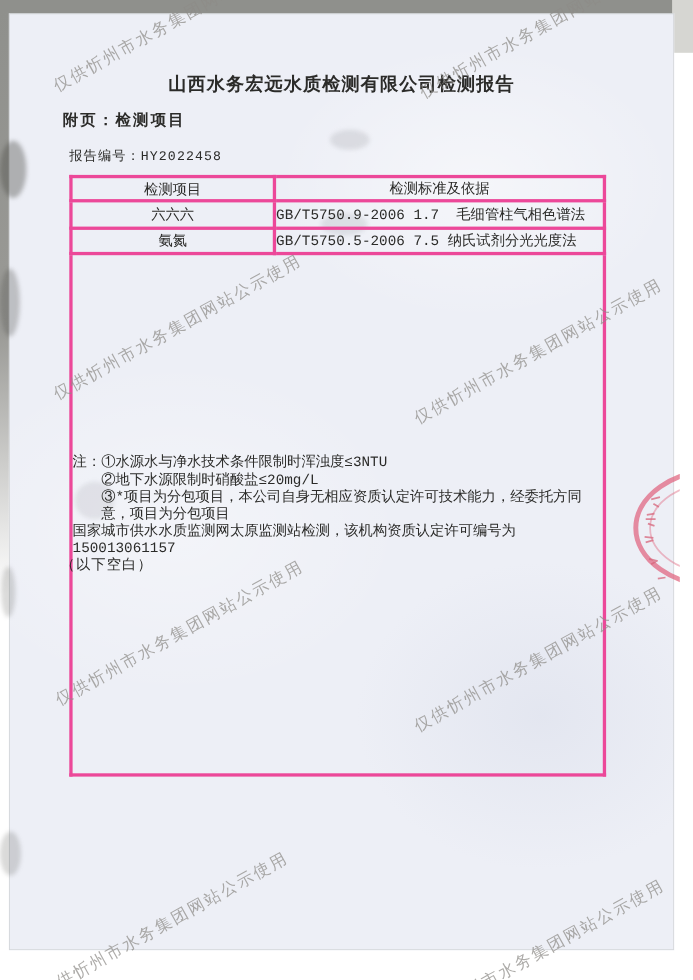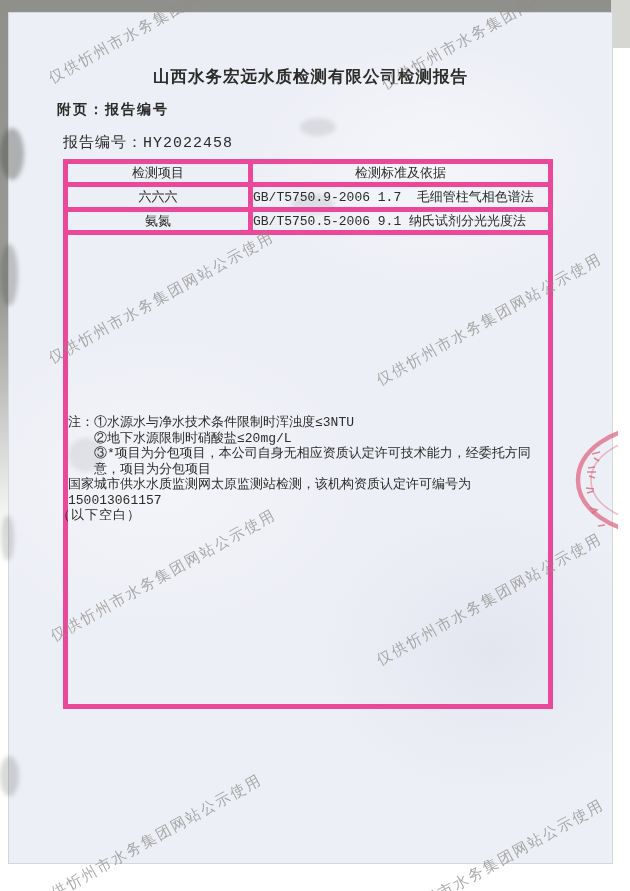--- a/index.html
+++ b/index.html
@@ -23,27 +23,27 @@
       radial-gradient(ellipse 300px 220px at 25% 55%, rgba(255,255,255,.35), rgba(255,255,255,0) 70%),
       radial-gradient(ellipse 240px 200px at 80% 75%, rgba(198,204,222,.25), rgba(255,255,255,0) 70%);
     box-shadow:inset 0 0 0 1px rgba(170,172,168,.35);
     z-index:1;
   }
   .smudge{position:absolute;border-radius:50%;filter:blur(2px);z-index:2;}
   
   .abs{position:absolute;z-index:3;}
   #doc-title{left:8px;top:66px;width:605px;text-align:center;font-size:16.5px;font-weight:bold;letter-spacing:1px;}
   #doc-subtitle{left:57px;top:101px;font-size:14px;font-weight:bold;letter-spacing:2px;}
-  #report-line{left:63px;top:133px;font-size:15px;letter-spacing:1px;}
+  #report-line{left:63px;top:133px;font-size:12px;letter-spacing:1px;}
   #page-info{left:400px;top:134px;width:150px;text-align:right;font-size:13px;}
   
   #methods-table-wrap{left:63px;top:159px;z-index:3;}
   table.methods{border-collapse:collapse;table-layout:fixed;width:485px;}
   table.methods td,table.methods th{
-    border:5px solid #ec4899;font-weight:normal;font-size:13px;
+    border:3px solid #ec4899;font-weight:normal;font-size:13px;
     padding:0;vertical-align:middle;background:transparent;
   }
   td.item,th.hd{text-align:center;}
   td.std,th.hd2{text-align:left;padding:1px 4px 1px 8px;line-height:15px;white-space:pre-wrap;}
   th.hd2{text-align:center;}
   td.notes-cell{vertical-align:top;padding:4px 6px 0 7px;font-size:11.5px;line-height:15.6px;}
   .note-indent{padding-left:26px;}
   .note-blank{margin-left:-11px;letter-spacing:1px;}
   
   .wm{
@@ -67,41 +67,41 @@
 
   <div class="smudge" style="left:0;top:128px;width:24px;height:52px;background:rgba(70,70,66,.38);"></div>
   <div class="smudge" style="left:0;top:244px;width:18px;height:62px;background:rgba(80,80,76,.30);"></div>
   <div class="smudge" style="left:1px;top:515px;width:13px;height:46px;background:rgba(90,90,86,.22);"></div>
   <div class="smudge" style="left:0;top:756px;width:19px;height:40px;background:rgba(85,85,80,.22);"></div>
   <div class="smudge" style="left:300px;top:118px;width:36px;height:18px;background:rgba(120,122,130,.18);"></div>
   <div class="smudge" style="left:292px;top:194px;width:42px;height:20px;background:rgba(120,122,130,.16);"></div>
   <div class="smudge" style="left:68px;top:438px;width:36px;height:34px;background:rgba(120,122,130,.14);"></div>
 
   <div class="abs" id="doc-title">山西水务宏远水质检测有限公司检测报告</div>
-  <div class="abs" id="doc-subtitle">附页：报告编号</div>
+  <div class="abs" id="doc-subtitle">附页：检测项目</div>
   <div class="abs" id="report-line"><span>报告编号：</span><span>HY2022458</span></div>
 
   <div class="abs" id="methods-table-wrap">
     <table class="methods">
       <colgroup>
           <col style="width:185px">
           <col style="width:300px">
         </colgroup>
       <tbody>
           <tr style="height:22px">
         <th class="hd">检测项目</th>
         <th class="hd2">检测标准及依据</th>
       </tr>
       <tr style="height:25px">
         <td class="item">六六六</td>
         <td class="std">GB/T5750.9-2006 1.7  毛细管柱气相色谱法</td>
       </tr>
       <tr style="height:23px">
         <td class="item">氨氮</td>
-        <td class="std">GB/T5750.5-2006 9.1 纳氏试剂分光光度法</td>
+        <td class="std">GB/T5750.5-2006 7.5 纳氏试剂分光光度法</td>
       </tr>
       <tr style="height:474px">
         <td class="notes-cell" colspan="2">
           <div>注：①水源水与净水技术条件限制时浑浊度≤3NTU</div>
           <div class="note-indent">②地下水源限制时硝酸盐≤20mg/L</div>
           <div class="note-indent">③*项目为分包项目，本公司自身无相应资质认定许可技术能力，经委托方同意，项目为分包项目</div>
           <div>国家城市供水水质监测网太原监测站检测，该机构资质认定许可编号为150013061157</div>
           <div class="note-blank">（以下空白）</div>
         </td>
       </tr>

